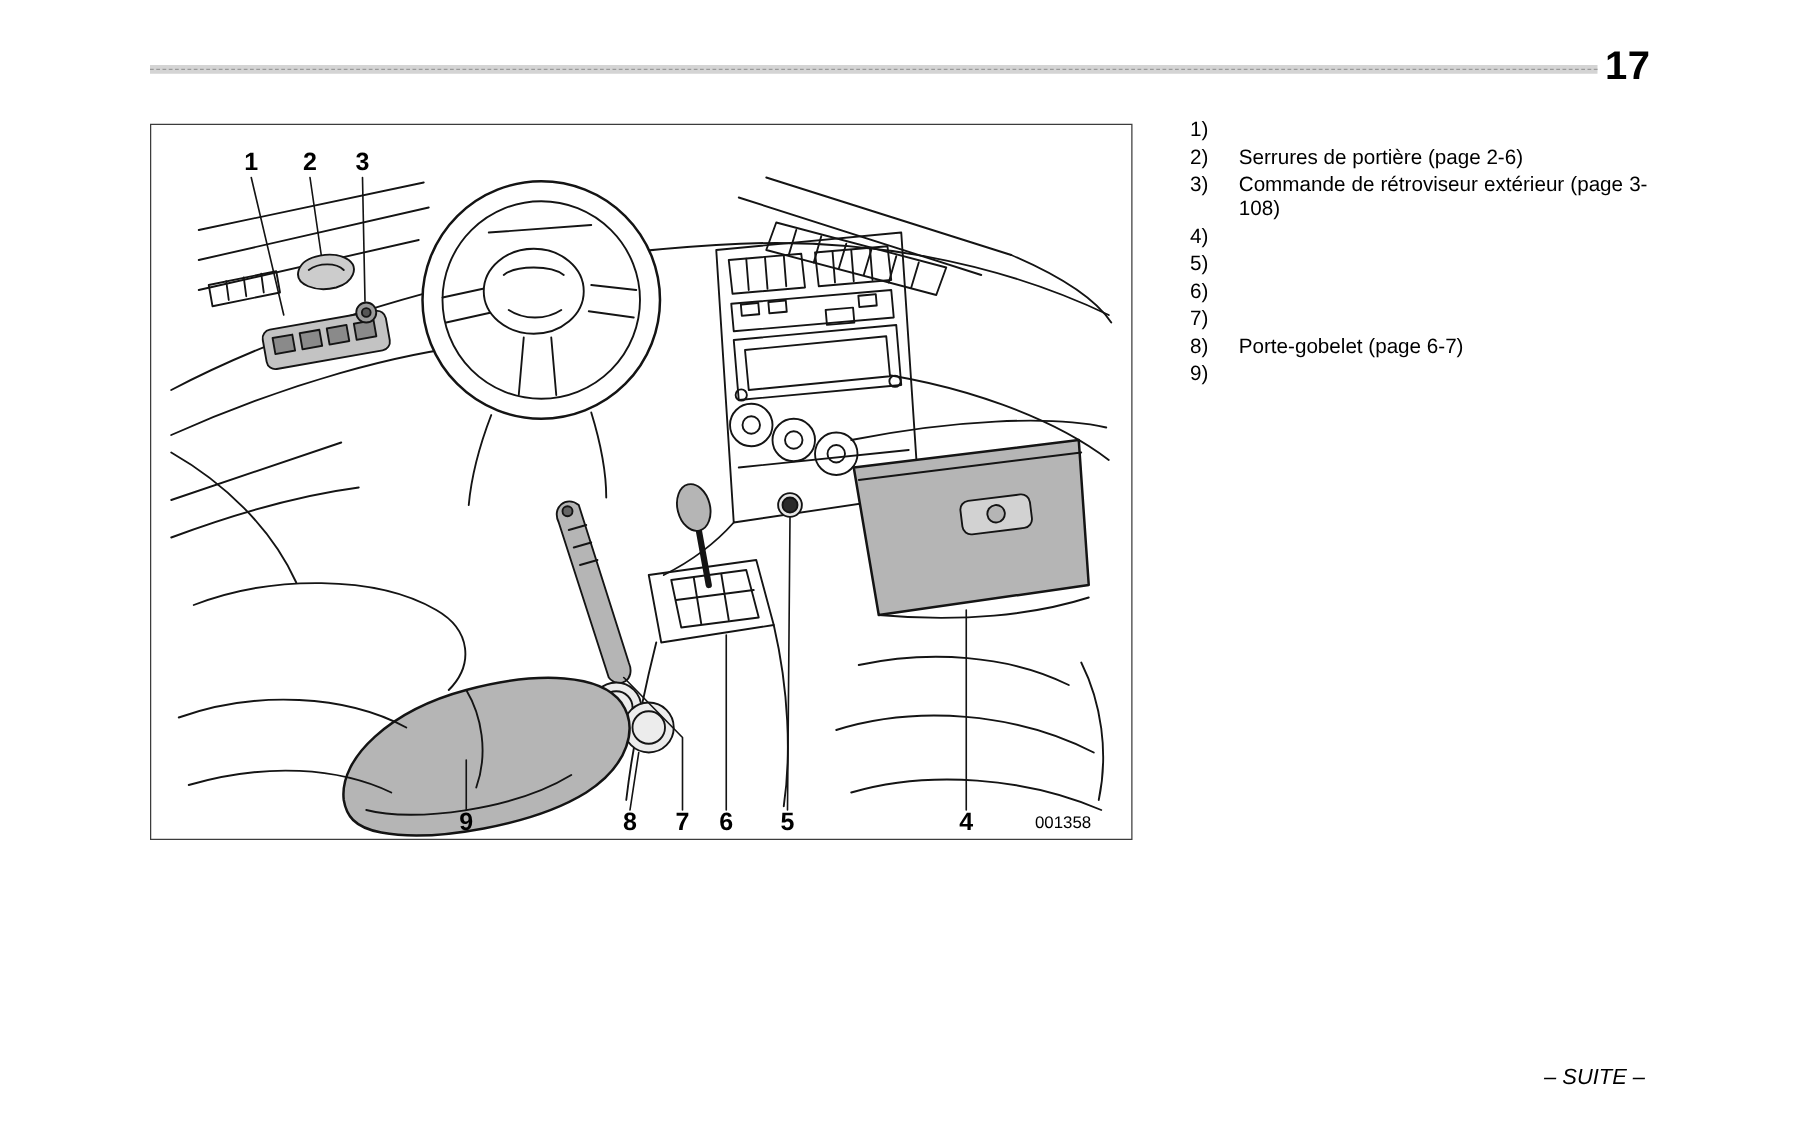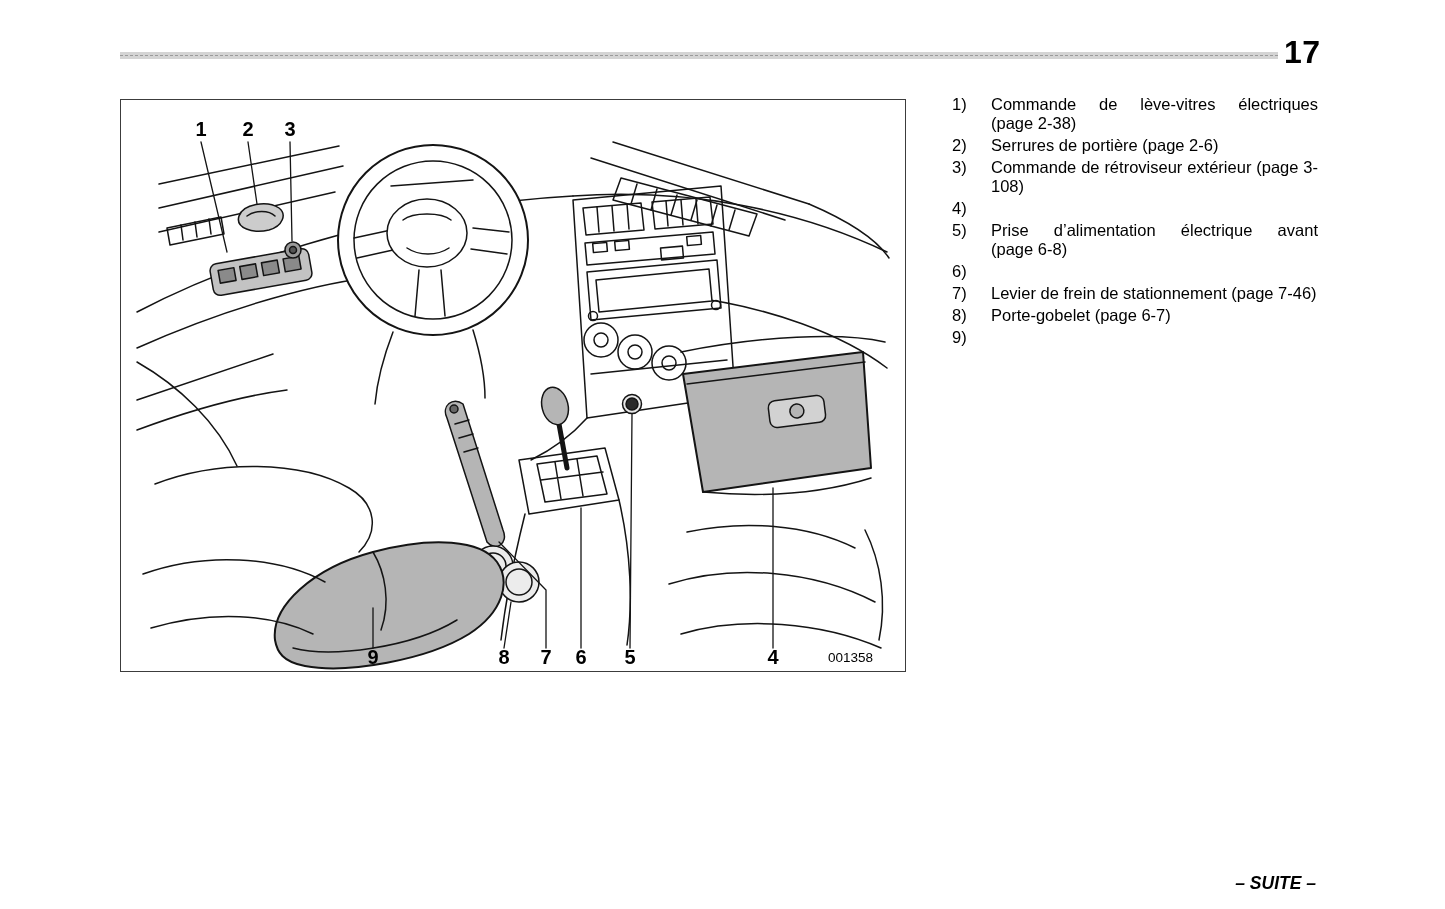--- a/index.html
+++ b/index.html
@@ -26,21 +26,21 @@
   .figure-frame svg{display:block;width:100%;height:100%;}
   .legend{
     position:absolute;left:952px;top:95px;width:366px;
     font-size:16.5px;line-height:19px;
   }
   .legend-item{display:flex;margin-bottom:3px;}
   .legend-item .num{flex:none;width:39px;}
   .legend-item .txt{flex:1;text-align:justify;}
   .footer-suite{
     position:absolute;top:851px;right:129px;
-    font-size:17.5px;font-weight:bold;font-style:italic;margin-top:22px;
+    font-size:17.5px;font-weight:normal;font-style:italic;
   }
 </style>
 </head>
 <body>
 
 <div class="header-rule"></div>
 <div class="page-number">17</div>
 
 <div class="figure-frame">
   <svg viewBox="0 0 784 571">
@@ -224,43 +224,40 @@
       </g>
 
       <text x="752" y="562" stroke="none" fill="#000000" font-size="13.5" text-anchor="end">001358</text>
     </g>
   </svg>
 </div>
 
 <div class="legend">
   <div class="legend-item">
     <span class="num">1)</span>
-    <span class="txt">Commande de lève-vitres électriques (page&nbsp;2-38)</span>
   </div>
   <div class="legend-item">
     <span class="num">2)</span>
     <span class="txt">Serrures de portière (page&nbsp;2-6)</span>
   </div>
   <div class="legend-item">
     <span class="num">3)</span>
     <span class="txt">Commande de rétroviseur extérieur (page&nbsp;3-108)</span>
   </div>
   <div class="legend-item">
     <span class="num">4)</span>
   </div>
   <div class="legend-item">
     <span class="num">5)</span>
-    <span class="txt">Prise d’alimentation électrique avant (page&nbsp;6-8)</span>
   </div>
   <div class="legend-item">
     <span class="num">6)</span>
   </div>
   <div class="legend-item">
     <span class="num">7)</span>
-    <span class="txt">Levier de frein de stationnement (page&nbsp;7-46)</span>
   </div>
   <div class="legend-item">
     <span class="num">8)</span>
     <span class="txt">Porte-gobelet (page&nbsp;6-7)</span>
   </div>
   <div class="legend-item">
     <span class="num">9)</span>
   </div>
 </div>
 

